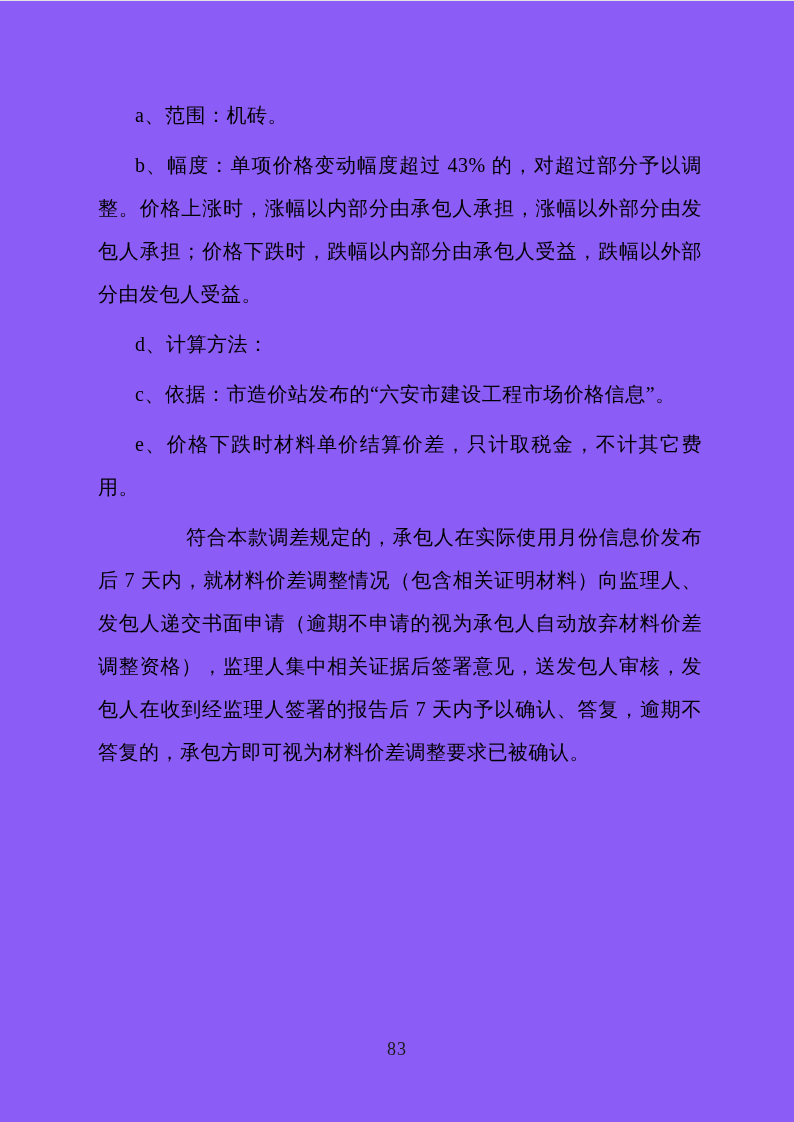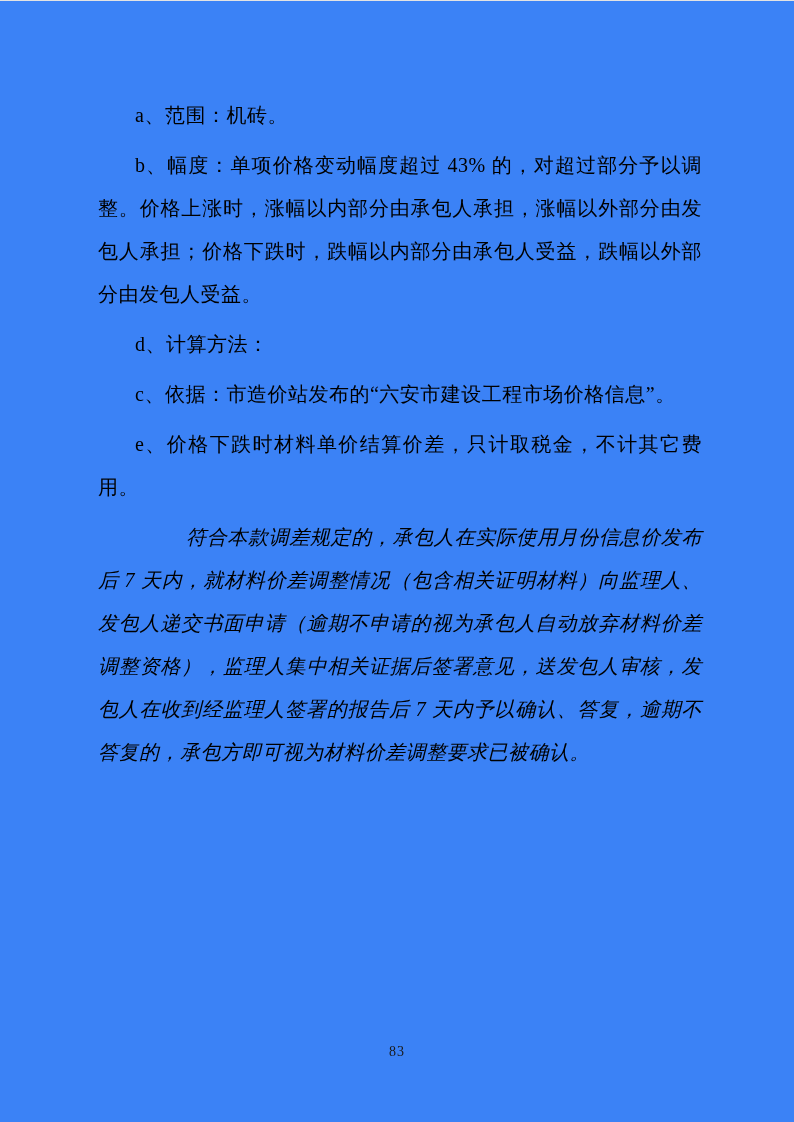--- a/index.html
+++ b/index.html
@@ -5,50 +5,49 @@
   html, body {
     margin: 0;
     padding: 0;
     background: #ffffff;
   }
   .page {
     position: relative;
     width: 794px;
     height: 1122px;
     margin: 0 auto;
-    background: #3b82f6;
+    background: #8b5cf6;
     color: #000000;
     font-family: "Liberation Serif", "DejaVu Serif", serif;
     overflow: hidden;
     border-top: 1px solid #e3e3e3;
     box-sizing: border-box;
   }
   .content {
     padding: 93px 92px 0 98px;
     font-size: 20px;
     line-height: 43px;
     letter-spacing: 0.5px;
     text-align: justify;
     text-justify: inter-ideograph;
   }
   .para {
     margin: 0 0 7px 0;
     text-indent: 37px;
   }
   .para.indent-deep {
     text-indent: 88px;
-    font-style: italic;
   }
   .page-number {
     position: absolute;
     left: 0;
     right: 0;
     bottom: 62px;
     text-align: center;
-    font-size: 14px;
+    font-size: 18px;
     letter-spacing: 1px;
     color: #1a1a1a;
   }
 </style>
 </head>
 <body>
 
 <div class="page">
   <div class="content">
     <p class="para">a、范围：机砖。</p>

